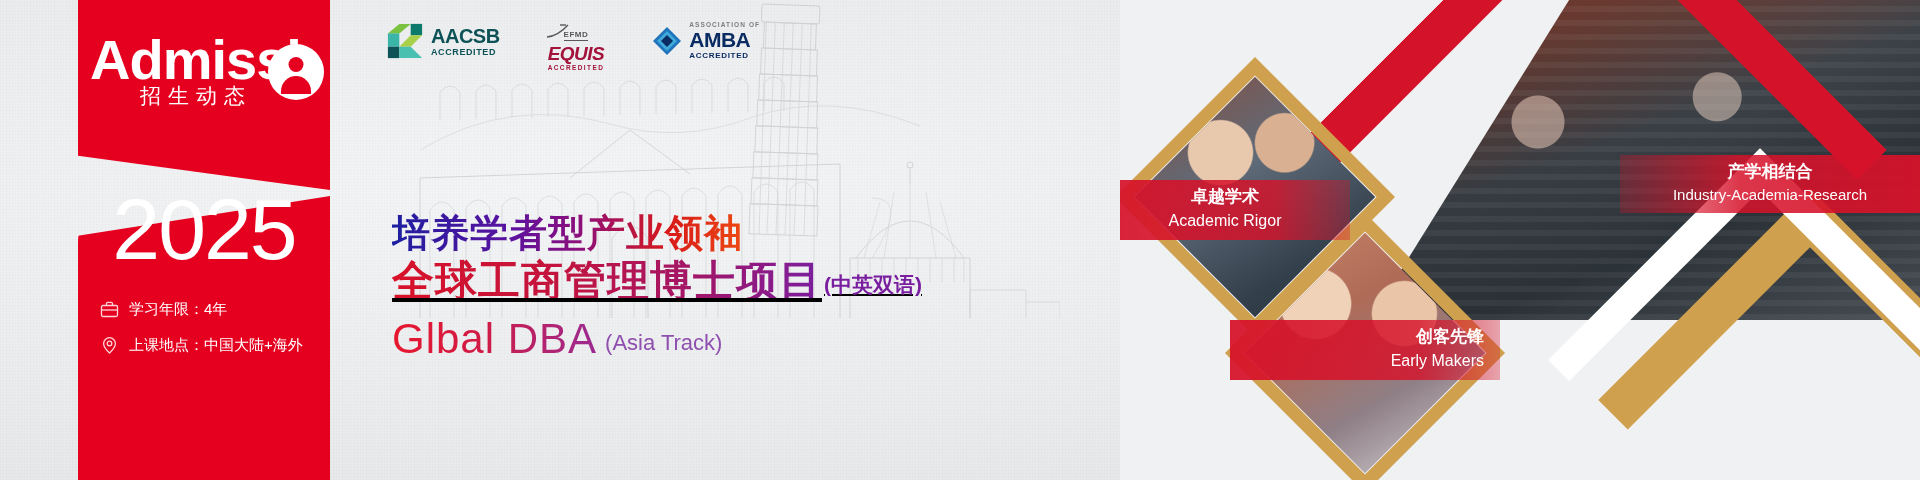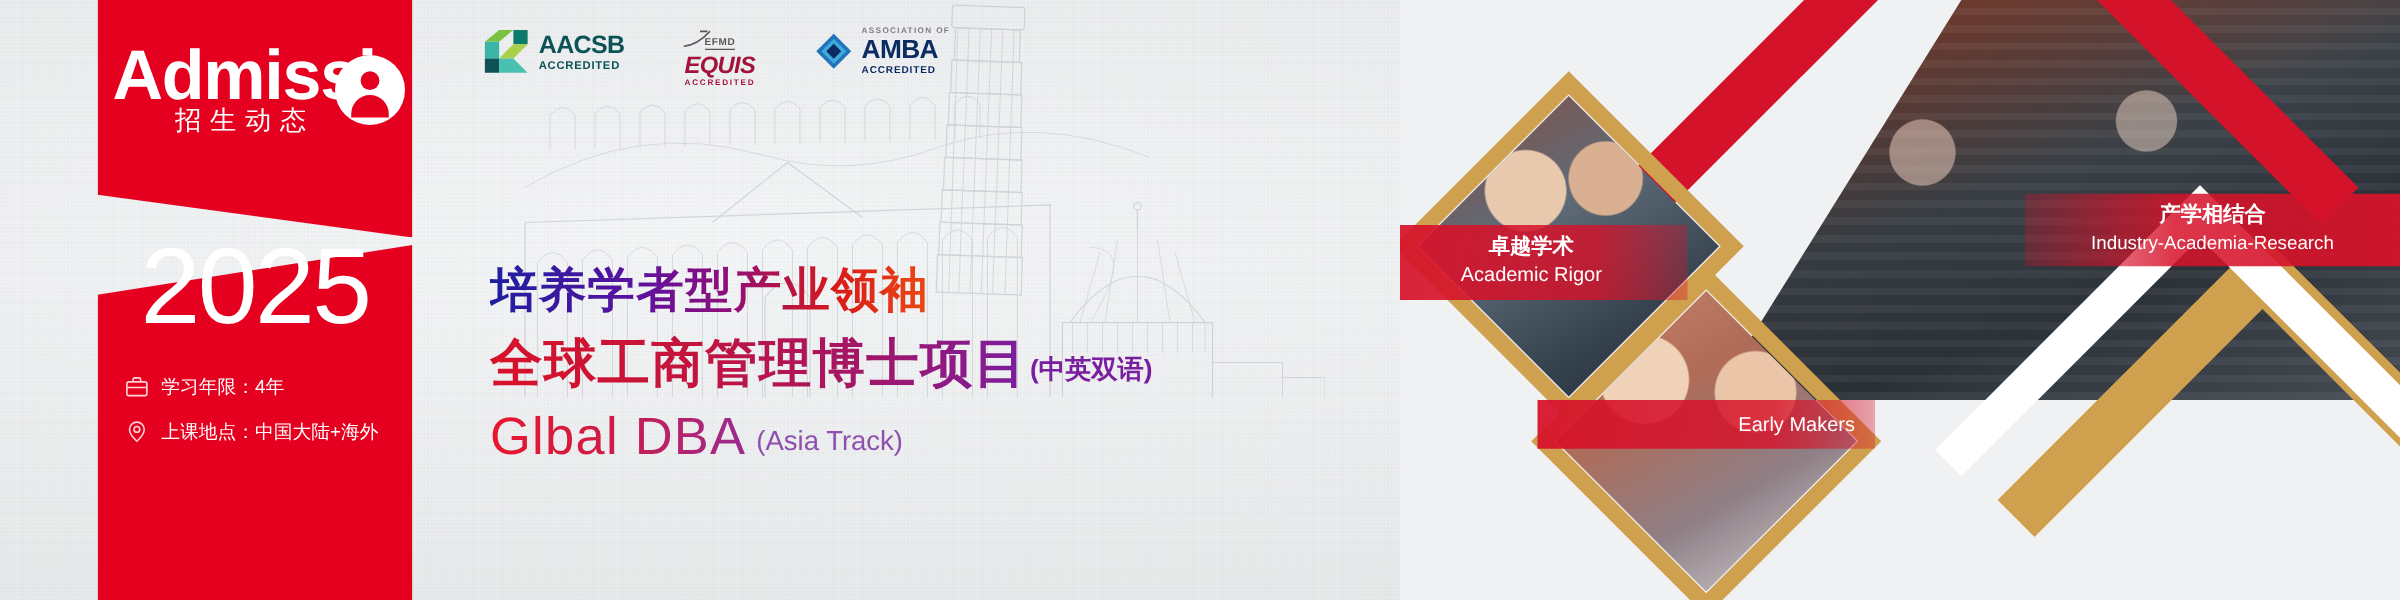--- a/index.html
+++ b/index.html
@@ -130,22 +130,23 @@
   
   .headlines { position:absolute; left:392px; top:212px; z-index:6; }
   .h-gradient {
     font-size:38px; font-weight:700; letter-spacing:1px; line-height:1.15;
     background:linear-gradient(90deg,#1d1fa0 0%, #5b12a0 22%, #8f0f7a 36%, #d81919 52%, #ef4f12 68%, #f59b12 84%, #f2b705 100%);
     -webkit-background-clip:text; background-clip:text; color:transparent;
     -webkit-text-fill-color:transparent;
     font-family:"Liberation Sans", sans-serif;
   }
   .h-main {
-    margin-top:12px; display:flex; align-items:flex-end; gap:2px;
-    font-family:"Liberation Sans", sans-serif;
+    margin-top:2px; display:flex; align-items:flex-end; gap:2px;
+    font-family:"Liberation Sans", sans-serif;
+    text-decoration:underline;
   }
   .h-main-cn {
     font-size:42px; font-weight:700; line-height:1.1; letter-spacing:1px;
     background:linear-gradient(90deg,#d81229 0%, #c2143f 40%, #a0166b 72%, #7a1ea0 100%);
     -webkit-background-clip:text; background-clip:text; color:transparent;
     -webkit-text-fill-color:transparent;
   }
   .h-main-paren {
     font-size:21px; font-weight:700; color:#7a1ea0; padding-bottom:5px;
   }
@@ -448,20 +449,21 @@
 
     <div class="gold-chevron"></div>
     <div class="white-chevron"></div>
 
     <div class="tile-label label1">
       <span class="cn">卓越学术</span>
       <span class="en">Academic Rigor</span>
     </div>
 
     <div class="tile-label label2">
+      <span class="cn">创客先锋</span>
       <span class="en">Early Makers</span>
     </div>
 
     <div class="tile-label label3">
       <span class="cn">产学相结合</span>
       <span class="en">Industry-Academia-Research</span>
     </div>
   </div>
 </div>
 

